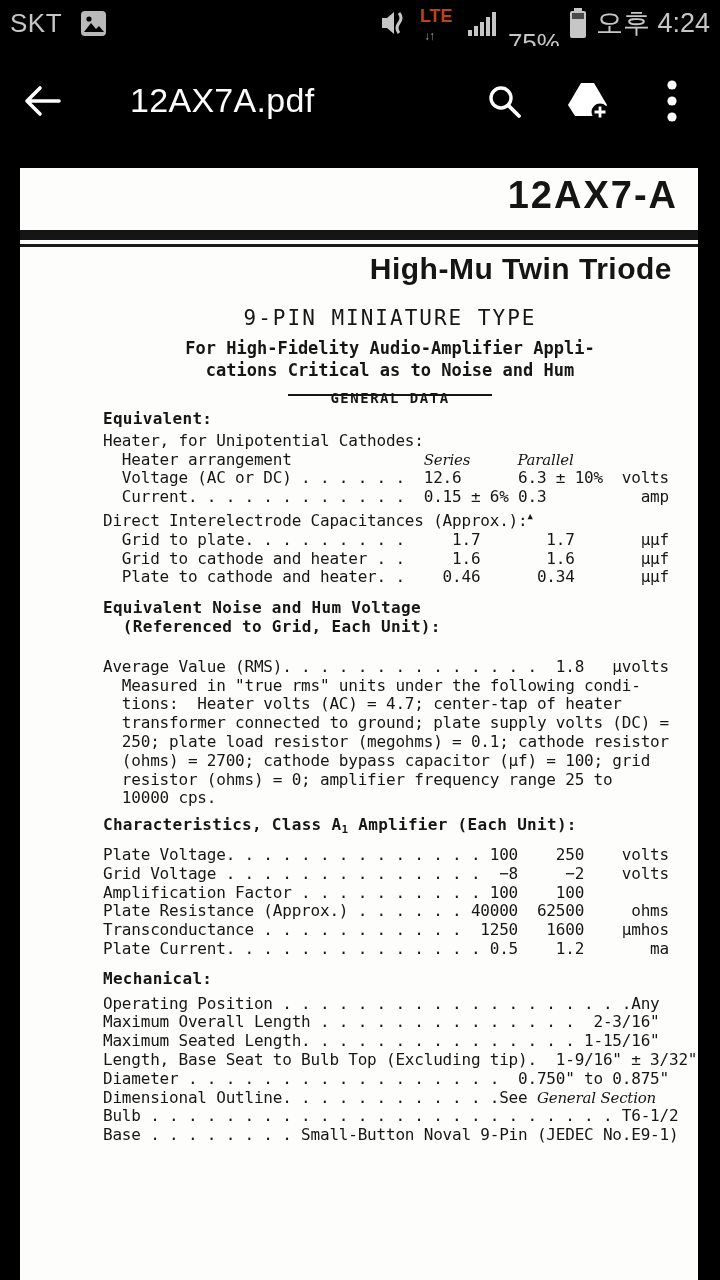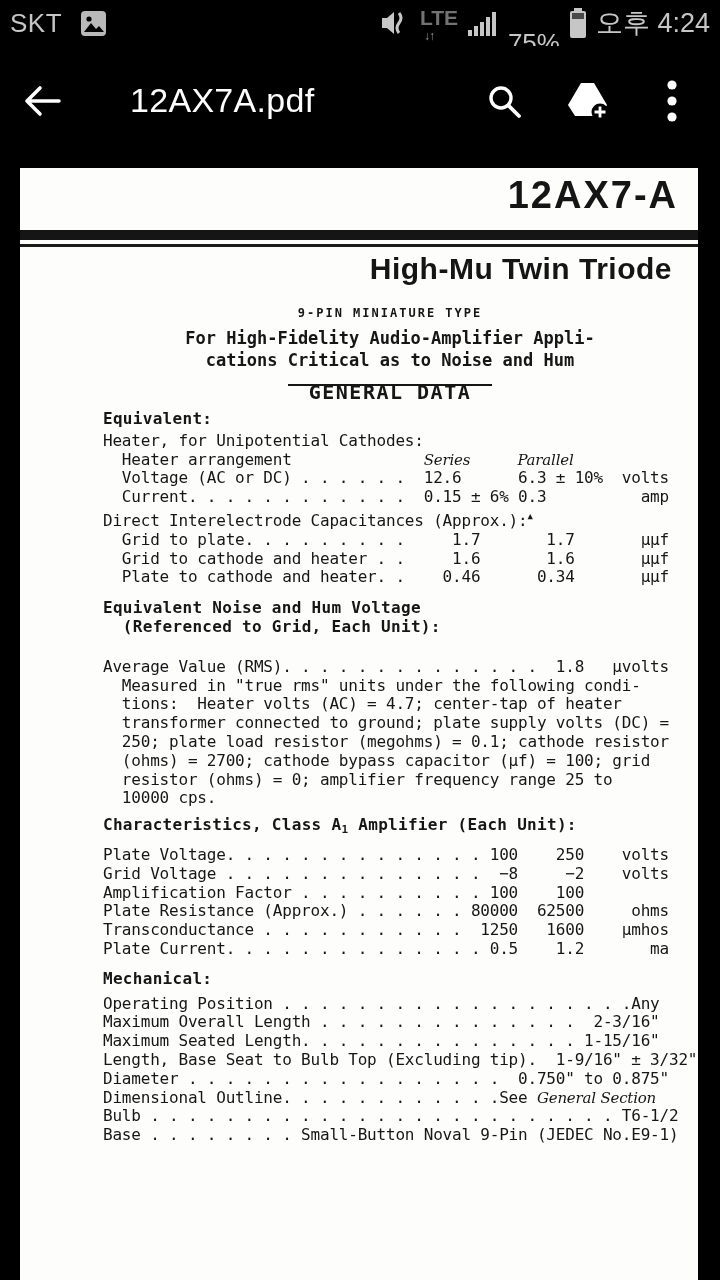--- a/index.html
+++ b/index.html
@@ -9,21 +9,21 @@
   
   .status-bar { position:absolute; top:0; left:0; width:720px; height:46px; background:#000;
                 display:flex; align-items:center; padding:0 10px; box-sizing:border-box;
                 color:#c6c6c6; }
   .sb-left { display:flex; align-items:center; gap:18px; }
   .sb-carrier { font-size:26px; letter-spacing:0.5px; }
   .sb-right { margin-left:auto; display:flex; align-items:center; gap:9px; }
   .sb-pct { font-size:26px;margin-top:41px; }
   .sb-time { font-size:27px; }
   .lte-wrap { position:relative; width:40px; height:34px; }
-  .lte-txt { position:absolute; top:0; left:2px; font-size:21px; font-weight:bold; color:#737373; }
+  .lte-txt { position:absolute; top:0; left:2px; font-size:18px; font-weight:bold; color:#c2410c; }
   .lte-arrows { position:absolute; bottom:-3px; left:6px; font-size:12px; color:#9a9a9a; letter-spacing:-1px; }
 
   
   .app-bar { position:absolute; top:46px; left:0; width:720px; height:109px; background:#000;
              display:flex; align-items:center; padding:0 18px 0 18px; box-sizing:border-box; }
   .ab-icon-btn { width:48px; height:48px; display:flex; align-items:center; justify-content:center; }
   .ab-title { margin-left:64px; color:#fff; font-size:34px; font-weight:500; letter-spacing:0.3px; }
   .ab-right { margin-left:auto; display:flex; align-items:center; gap:36px; padding-right:6px; }
 
   
@@ -31,24 +31,24 @@
   .pdf-page { position:absolute; top:13px; left:20px; width:678px; height:1112px; background:#fdfdfc; }
   .doc-title { position:absolute; top:6px; right:20px; font-weight:bold; font-size:38px;
                letter-spacing:2px; color:#151515; }
   .rule-thick { position:absolute; top:62px; left:0; width:678px; height:10px; background:#151515; }
   .rule-thin  { position:absolute; top:76px; left:0; width:678px; height:3px; background:#1b1b1b; }
   .doc-subtitle { position:absolute; top:84px; right:26px; font-weight:bold; font-size:30px;
                   letter-spacing:0.5px; color:#151515; }
 
   .mono, .row { font-family:"DejaVu Sans Mono","Liberation Mono",monospace; color:#161616; }
   .center-wrap { position:absolute; top:138px; left:70px; width:600px; text-align:center; }
-  .center-h1 { font-size:12px; font-weight:bold; letter-spacing:2px; }
+  .center-h1 { font-size:21px; font-weight:normal; letter-spacing:2px; }
   .center-app { margin-top:7px; font-size:17px; font-weight:bold; line-height:22px; }
   .u-span { border-bottom:2px solid #161616; padding-bottom:14px; }
-  .center-gd { margin-top:9px; font-size:20px; font-weight:bold; letter-spacing:1.5px; }
+  .center-gd { margin-top:9px; font-size:14px; font-weight:bold; letter-spacing:1.5px; }
 
   .doc-body { position:absolute; top:242px; left:83px; width:595px; }
   .row { font-size:16px; line-height:18.8px; letter-spacing:-0.2px; white-space:pre; }
   .row.b { font-weight:bold; letter-spacing:0.3px; }
   .seg-i { font-family:"DejaVu Serif",serif; font-style:italic; font-size:15px; }
   .seg-sup { font-size:9px; vertical-align:7px; }
   .seg-sub { font-size:11px; vertical-align:-3px; }
 
   svg { display:block; }
 </style>
@@ -164,21 +164,21 @@
           <div class="row">  tions:  Heater volts (AC) = 4.7; center-tap of heater</div>
           <div class="row">  transformer connected to ground; plate supply volts (DC) =</div>
           <div class="row">  250; plate load resistor (megohms) = 0.1; cathode resistor</div>
           <div class="row">  (ohms) = 2700; cathode bypass capacitor (μf) = 100; grid</div>
           <div class="row">  resistor (ohms) = 0; amplifier frequency range 25 to</div>
           <div class="row">  10000 cps.</div>
           <div class="row b" style="margin-top: 8px;"><span class="seg-n">Characteristics, Class A</span><span class="seg-sub">1</span><span class="seg-n"> Amplifier (Each Unit):</span></div>
           <div class="row" style="margin-top: 6px;">Plate Voltage. . . . . . . . . . . . . . 100    250    volts</div>
           <div class="row">Grid Voltage . . . . . . . . . . . . . .  −8     −2    volts</div>
           <div class="row">Amplification Factor . . . . . . . . . . 100    100</div>
-          <div class="row">Plate Resistance (Approx.) . . . . . . 80000  62500     ohms</div>
+          <div class="row">Plate Resistance (Approx.) . . . . . . 40000  62500     ohms</div>
           <div class="row">Transconductance . . . . . . . . . . .  1250   1600    μmhos</div>
           <div class="row">Plate Current. . . . . . . . . . . . . . 0.5    1.2       ma</div>
           <div class="row b" style="margin-top: 11px;">Mechanical:</div>
           <div class="row" style="margin-top: 6px;">Operating Position . . . . . . . . . . . . . . . . . . .Any</div>
           <div class="row">Maximum Overall Length . . . . . . . . . . . . . .  2-3/16"</div>
           <div class="row">Maximum Seated Length. . . . . . . . . . . . . . . 1-15/16"</div>
           <div class="row">Length, Base Seat to Bulb Top (Excluding tip).  1-9/16" ± 3/32"</div>
           <div class="row">Diameter . . . . . . . . . . . . . . . . .  0.750" to 0.875"</div>
           <div class="row"><span class="seg-n">Dimensional Outline. . . . . . . . . . . .See </span><span class="seg-i">General Section</span></div>
           <div class="row">Bulb . . . . . . . . . . . . . . . . . . . . . . . . . T6-1/2</div>

